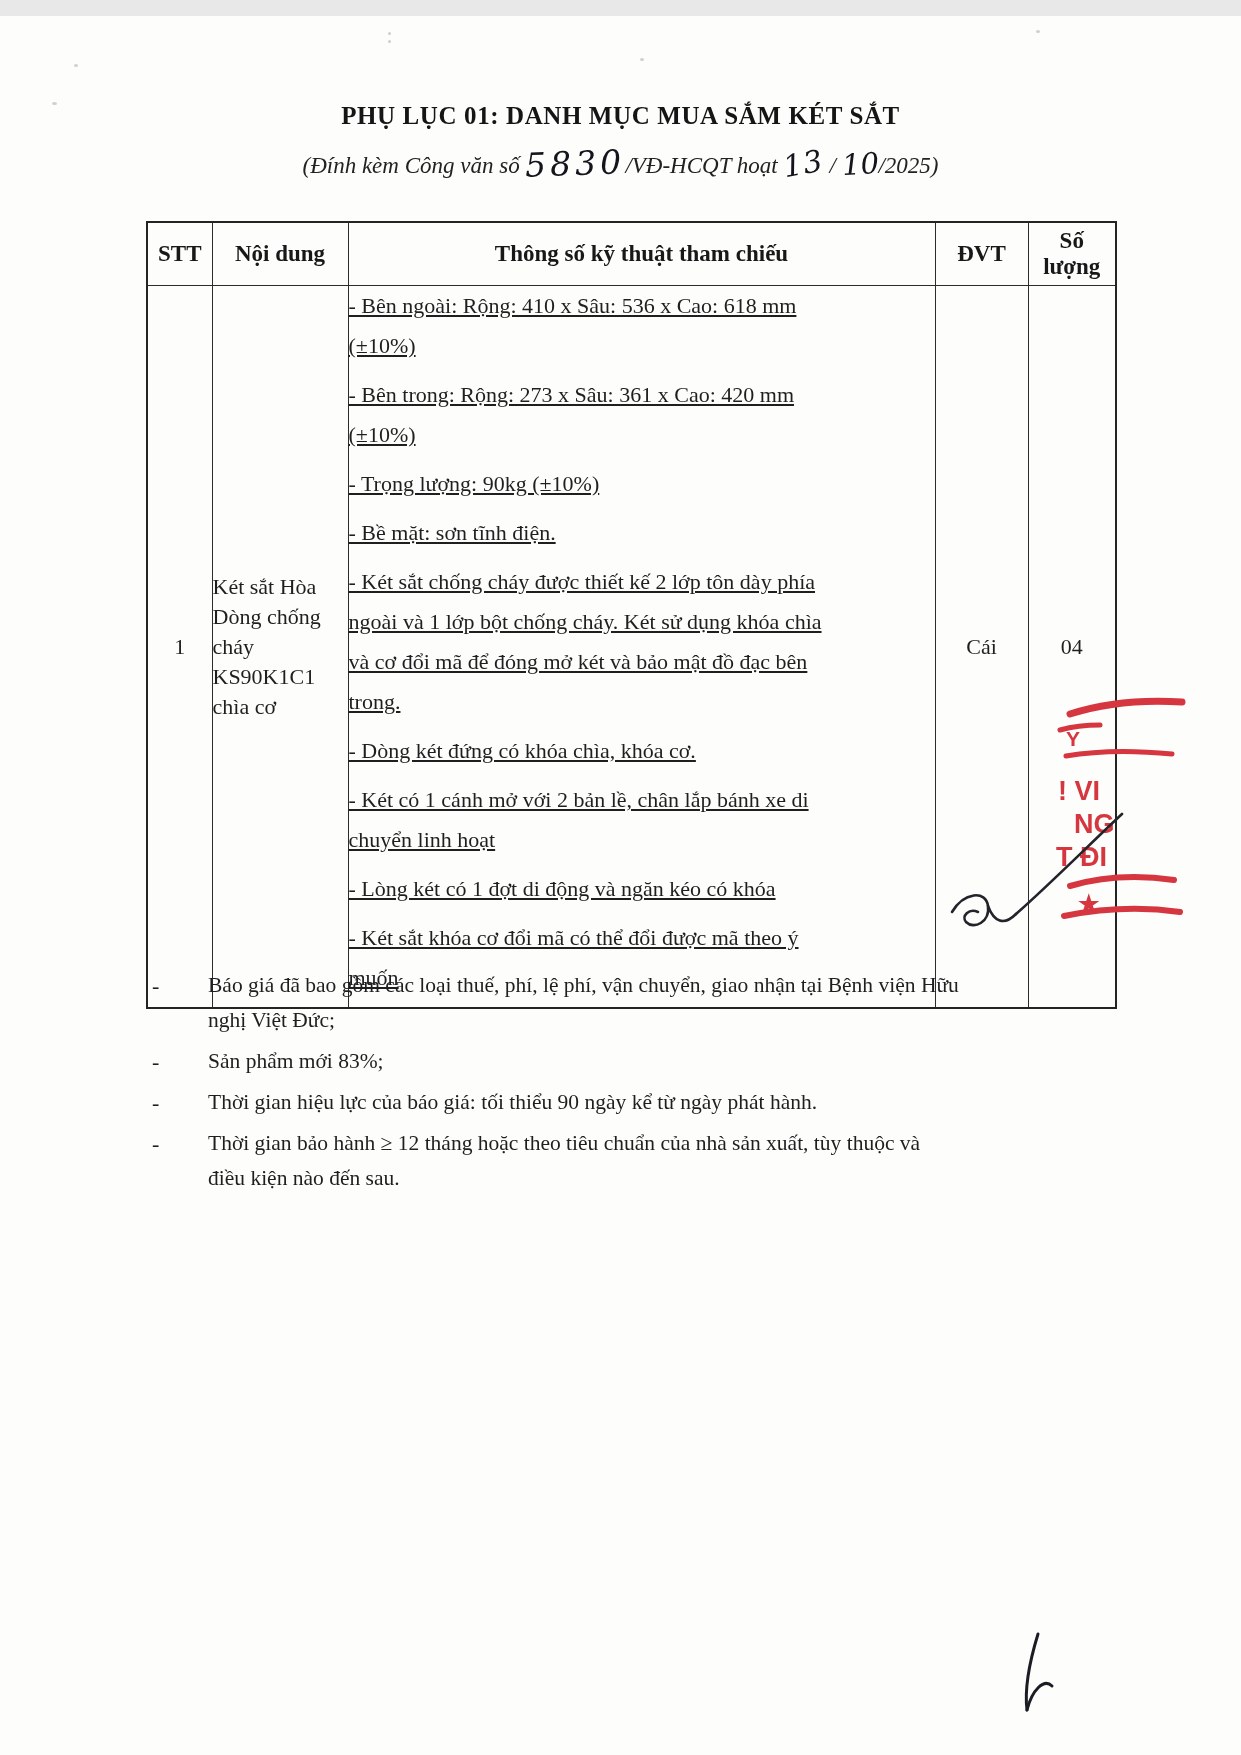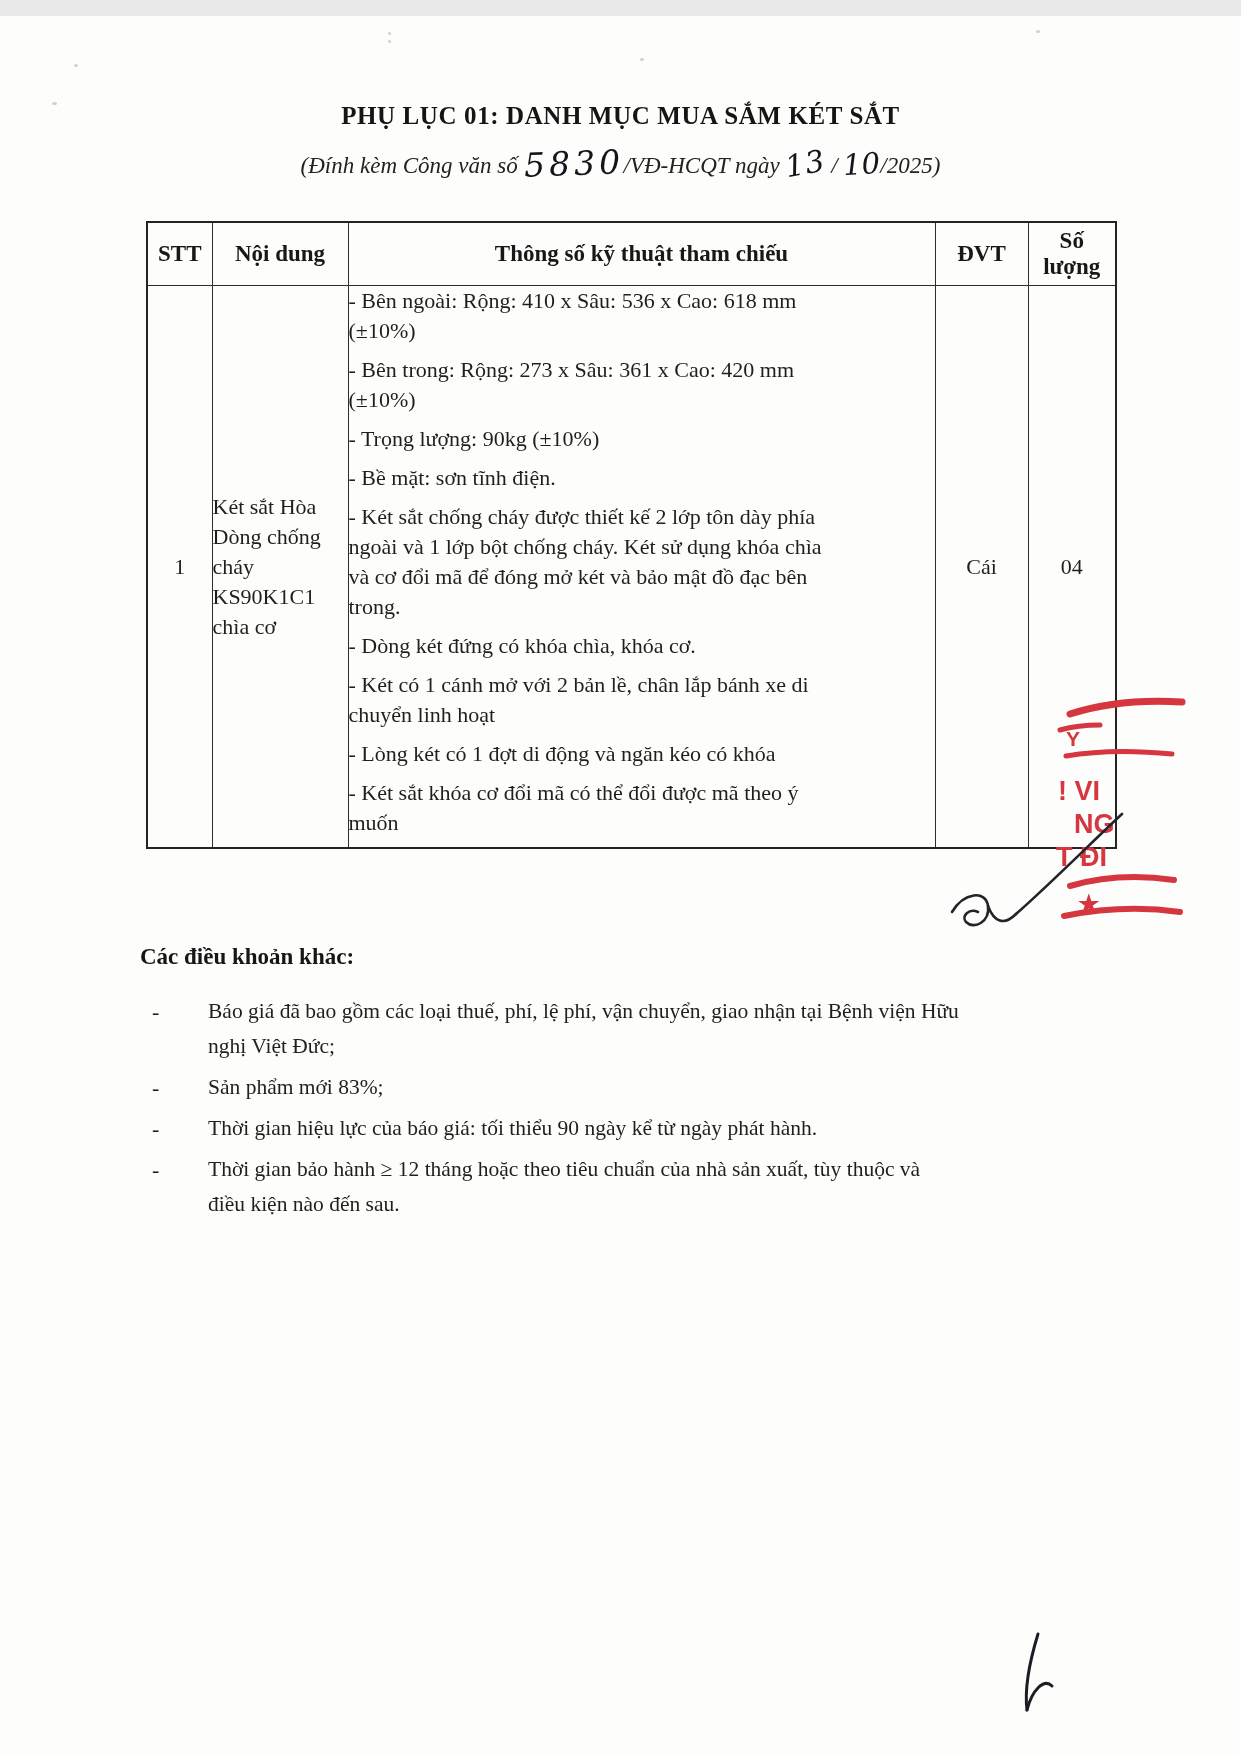--- a/index.html
+++ b/index.html
@@ -43,21 +43,21 @@
     vertical-align:middle;
     font-size:22px;
   }
   table.main{border:2.5px solid #242424;padding-left:24px;}
   table.main tr.hdr th{
     font-weight:bold;font-size:23px;text-align:center;height:62px;color:#181818;
   }
   td.c-stt{text-align:center;}
   td.c-nd{vertical-align:middle;padding:0 2px 0 5px;white-space:pre-line;line-height:30px;}
   td.c-specs{vertical-align:top;padding:8px 6px 2px 7px;}
-  td.c-specs p{margin:0 0 9px;line-height:30px;white-space:pre-line;}
+  td.c-specs p{margin:0 0 9px;line-height:40px;white-space:pre-line;text-decoration:underline;}
   td.c-dvt,td.c-sl{text-align:center;}
   
   .terms{position:absolute;left:140px;top:928px;width:920px;}
   .terms-heading{font-weight:bold;font-size:23px;color:#161616;}
   .terms-list{margin-top:24px;}
   .term-item{display:flex;margin-bottom:6px;}
   .term-dash{width:56px;padding-left:12px;font-size:22px;line-height:35px;flex:none;}
   .term-text{font-size:21.5px;line-height:35px;white-space:pre-line;width:860px;}
   
   .stamp{position:absolute;left:1056px;top:674px;width:185px;height:234px;}
@@ -67,21 +67,21 @@
   .noise{position:absolute;background:#9a9a9a;border-radius:50%;opacity:.45;}
 </style>
 </head>
 <body>
 
 <div class="page">
 
   <div class="doc-title">PHỤ LỤC 01: DANH MỤC MUA SẮM KÉT SẮT</div>
 
   <div class="doc-subtitle">
-    <span>(Đính kèm Công văn số </span><span class="hw hw-num">5830</span><span>/VĐ-HCQT ngày </span><span class="hw hw-day">13</span><span> / </span><span class="hw hw-month">10</span><span>/2025)</span>
+    <span>(Đính kèm Công văn số </span><span class="hw hw-num">5830</span><span>/VĐ-HCQT hoạt </span><span class="hw hw-day">13</span><span> / </span><span class="hw hw-month">10</span><span>/2025)</span>
   </div>
 
   <table class="main">
     <colgroup>
       <col style="width:65px">
         <col style="width:136px">
         <col style="width:587px">
         <col style="width:93px">
         <col style="width:88px">
     </colgroup>
@@ -118,21 +118,20 @@
         <p>- Két sắt khóa cơ đổi mã có thể đổi được mã theo ý
 muốn</p>
       </td>
       <td class="c-dvt">Cái</td>
       <td class="c-sl">04</td>
     </tr>
   </tbody>
     </table>
 
   <div class="terms">
-    <div class="terms-heading">Các điều khoản khác:</div>
     <div class="terms-list">
       <div class="term-item">
         <span class="term-dash">-</span>
         <span class="term-text">Báo giá đã bao gồm các loại thuế, phí, lệ phí, vận chuyển, giao nhận tại Bệnh viện Hữu
 nghị Việt Đức;</span>
       </div>
       <div class="term-item">
         <span class="term-dash">-</span>
         <span class="term-text">Sản phẩm mới 83%;</span>
       </div>

